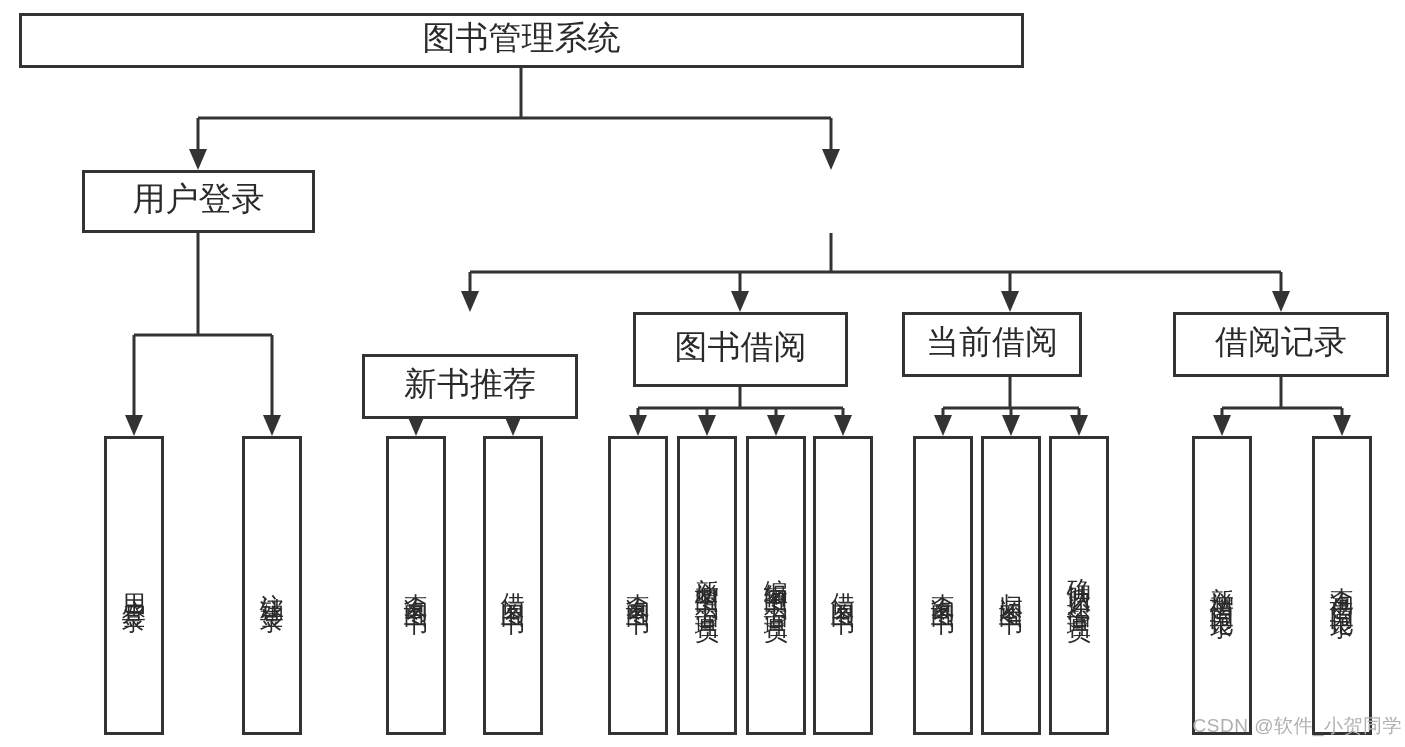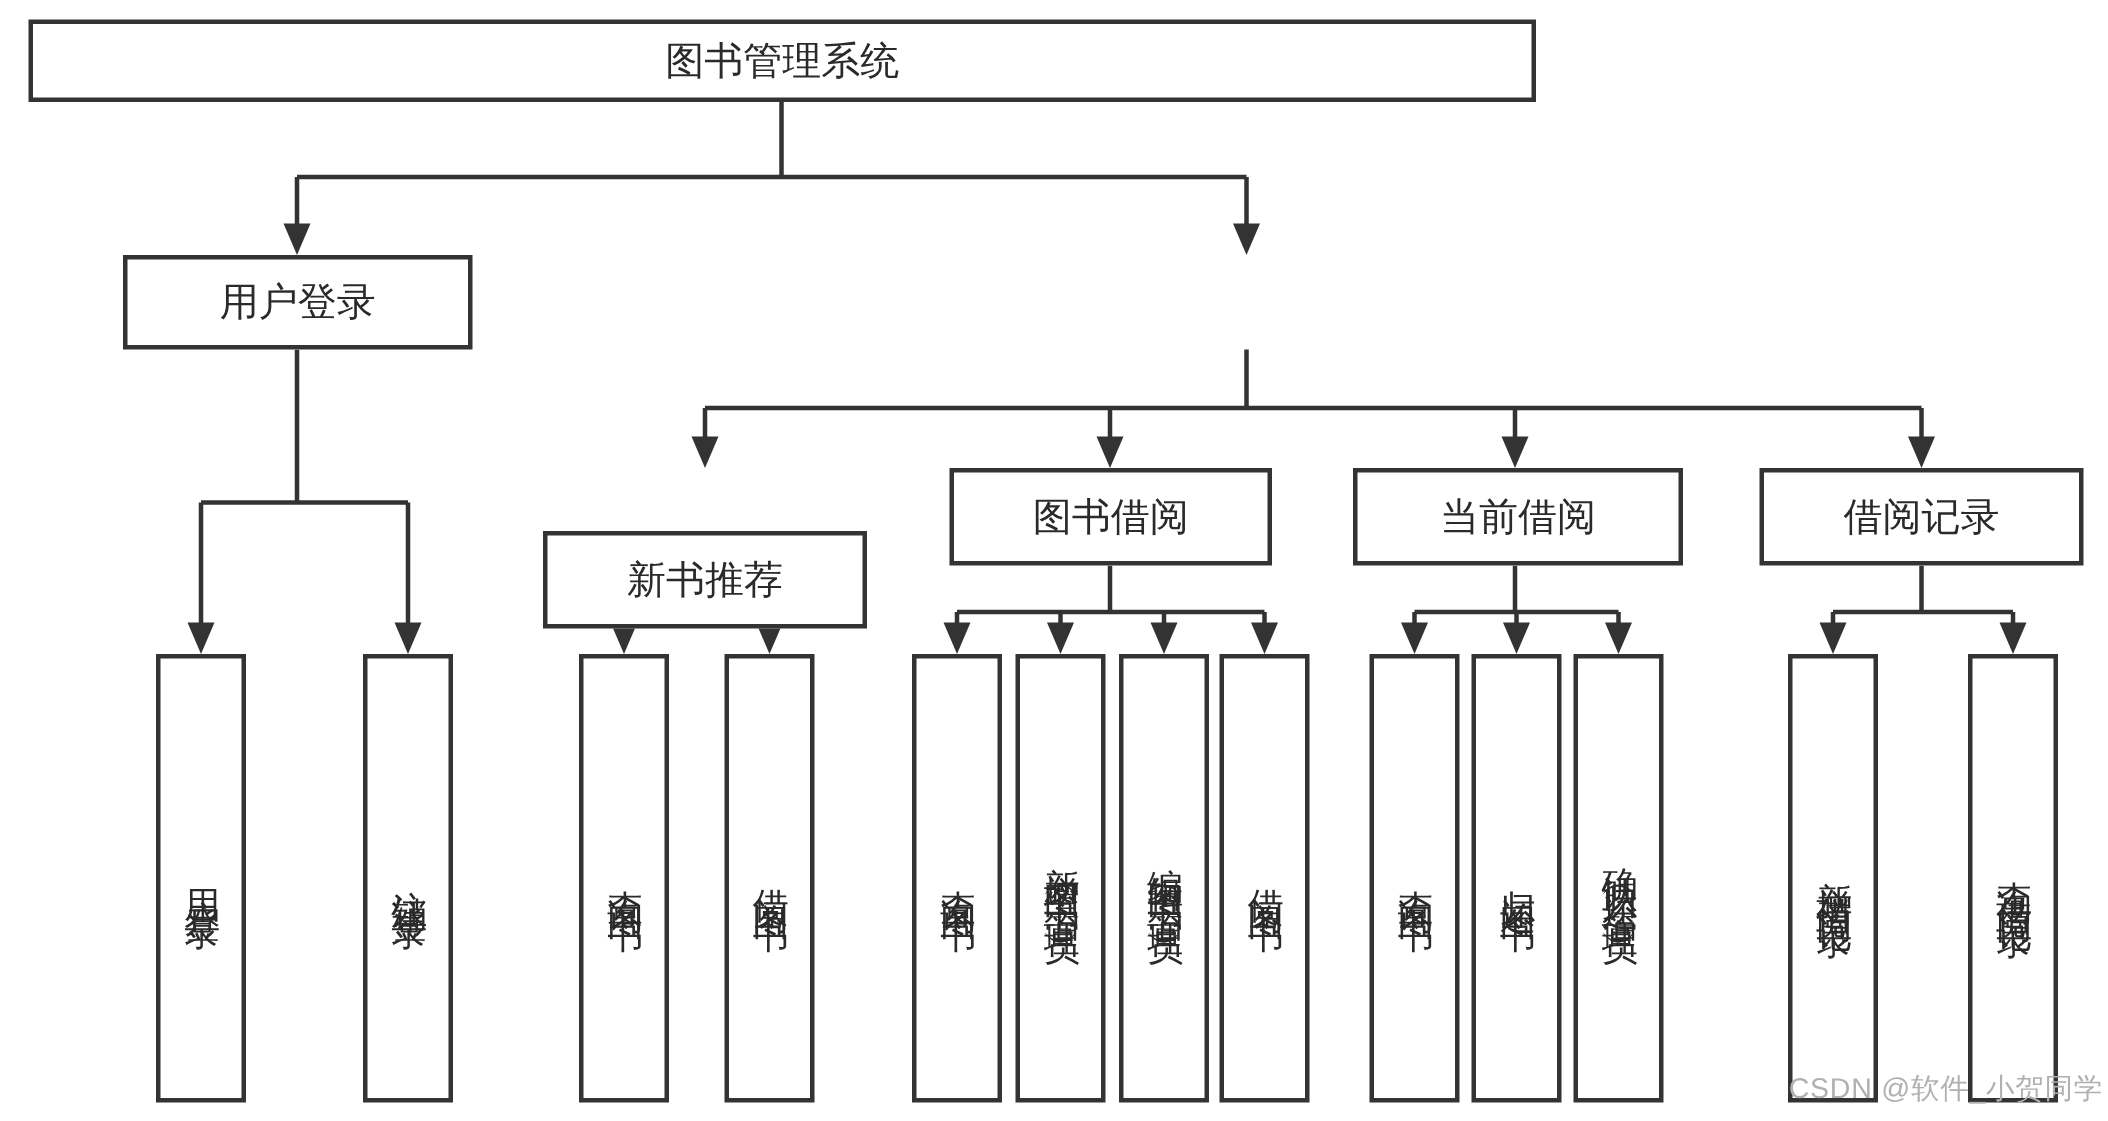--- a/index.html
+++ b/index.html
@@ -29,22 +29,23 @@
     border:3px solid var(--line);
     background:var(--bg);
     color:var(--text);
     display:flex;
     align-items:center;
     justify-content:center;
     text-align:center;
     line-height:1.15;
   }
   .h{
-    font-size:26px;
+    font-size:33px;
     white-space:nowrap;
+    font-family:Liberation Mono, monospace;
   }
   .v{
     writing-mode:vertical-rl;
     text-orientation:mixed;
     font-size:24px;
     letter-spacing:6px;
     white-space:nowrap;
   }
   .watermark{
     position:absolute;
@@ -115,22 +116,22 @@
          M1070 415 L1088 415 L1079 436 Z
          M1213 415 L1231 415 L1222 436 Z
          M1333 415 L1351 415 L1342 436 Z" fill="#333333" stroke="none"></path>
   </svg>
 
   <div class="node h" style="left:19px;top:13px;width:1005px;height:55px;">图书管理系统</div>
 
   <div class="node h" style="left:82px;top:170px;width:233px;height:63px;">用户登录</div>
 
   <div class="node h" style="left:362px;top:312px;width:216px;height:65px;margin-top:42px;">新书推荐</div>
-  <div class="node h" style="left:633px;top:312px;width:215px;height:65px;">图书借阅</div>
-  <div class="node h" style="left:902px;top:312px;width:220px;height:65px;">当前借阅</div>
+  <div class="node h" style="left:633px;top:312px;width:215px;height:75px;">图书借阅</div>
+  <div class="node h" style="left:902px;top:312px;width:180px;height:65px;">当前借阅</div>
   <div class="node h" style="left:1173px;top:312px;width:216px;height:65px;">借阅记录</div>
 
   <div class="node v" style="left:104px;top:436px;width:60px;height:299px;">用户登录</div>
   <div class="node v" style="left:242px;top:436px;width:60px;height:299px;">注销登录</div>
 
   <div class="node v" style="left:386px;top:436px;width:60px;height:299px;">查询图书</div>
   <div class="node v" style="left:483px;top:436px;width:60px;height:299px;">借阅图书</div>
 
   <div class="node v" style="left:608px;top:436px;width:60px;height:299px;">查询图书</div>
   <div class="node v" style="left:677px;top:436px;width:60px;height:299px;">新增图书（管理员）</div>

